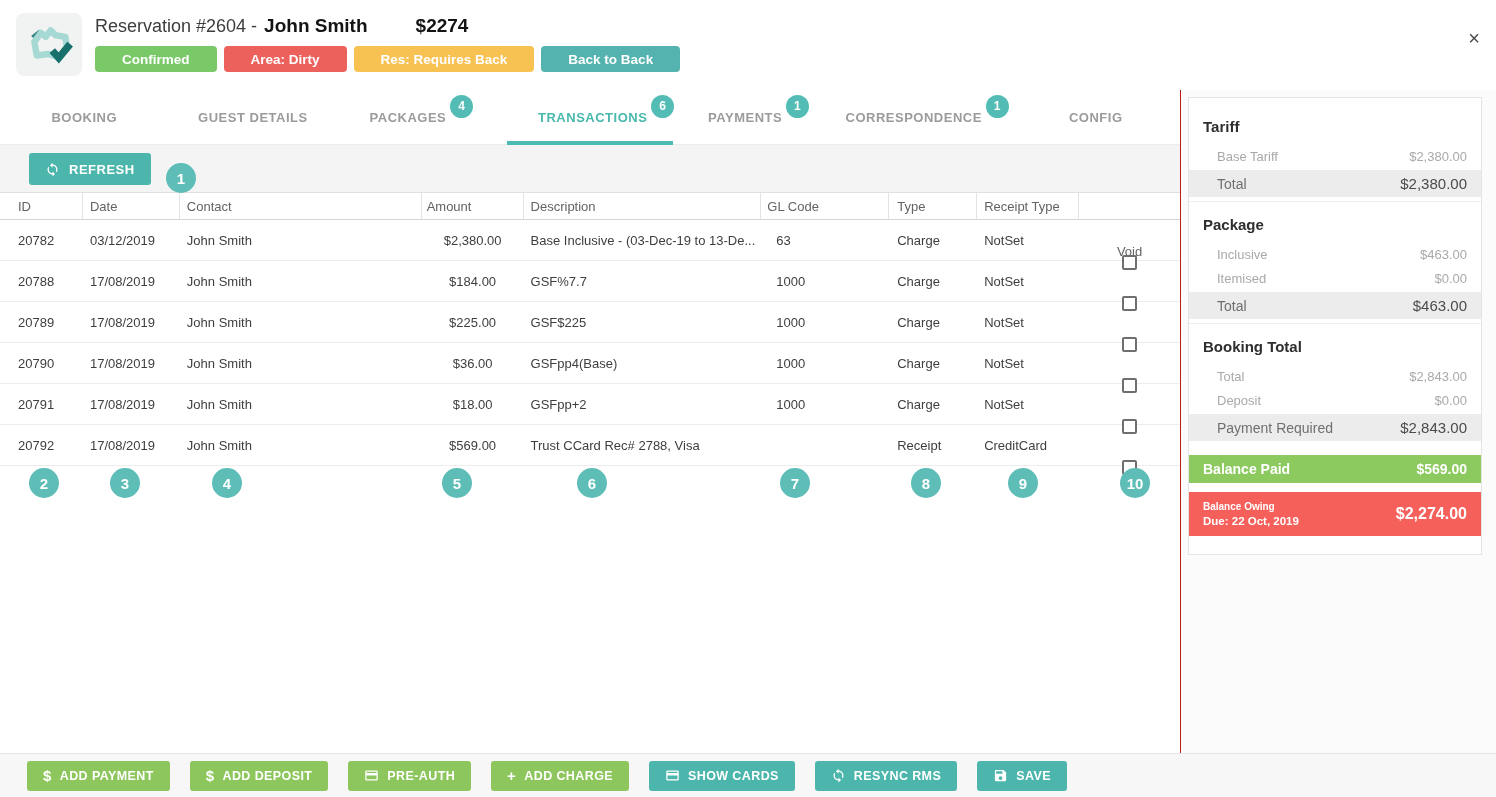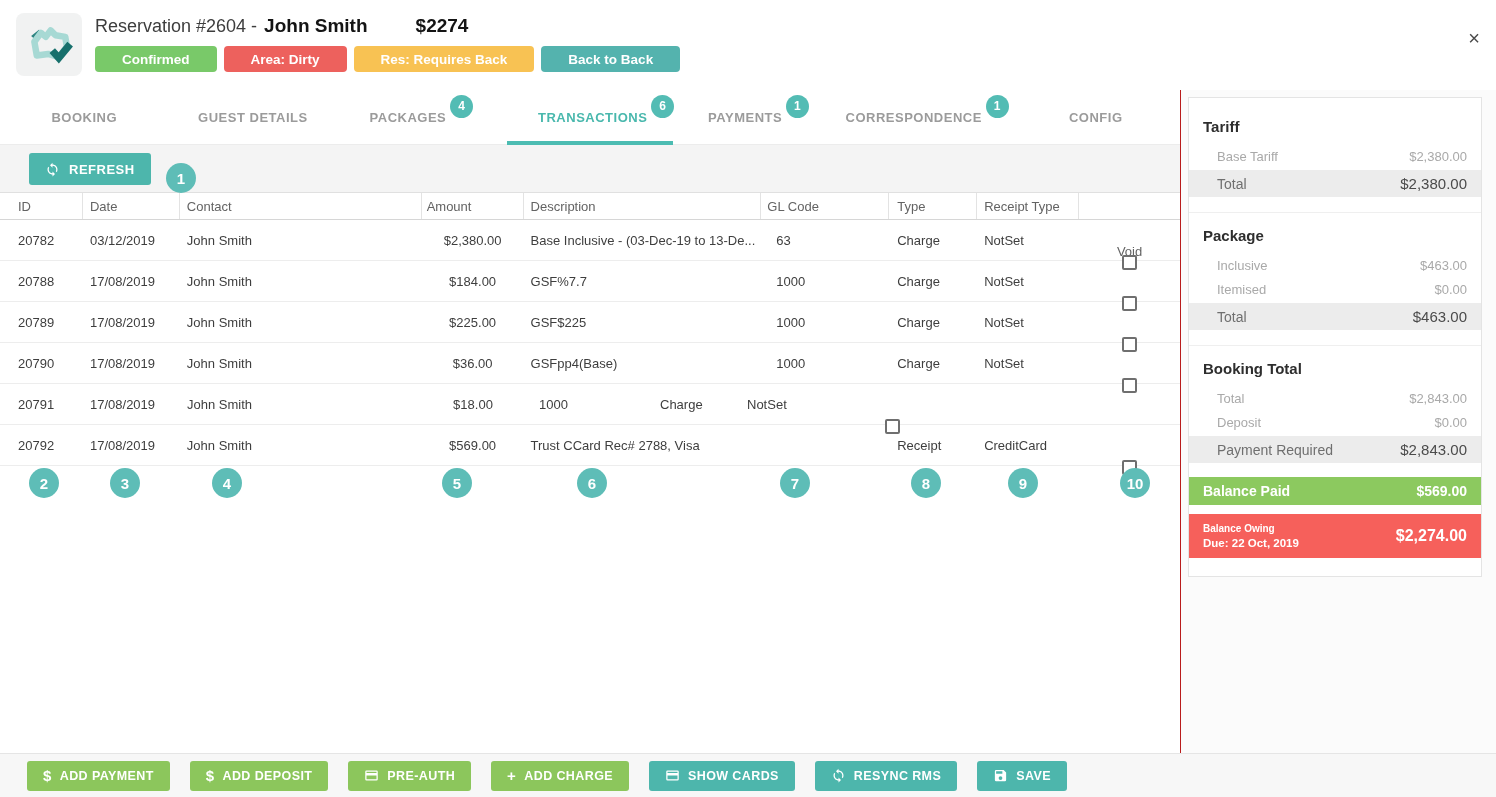--- a/index.html
+++ b/index.html
@@ -70,21 +70,21 @@
   
   .marker { position:absolute; width:30px; height:30px; border-radius:50%; background:#5ebdb7;
             color:#fff; font-size:15px; font-weight:bold; display:flex;
             align-items:center; justify-content:center; }
 
   
   .sidebar { position:absolute; left:1181px; top:90px; width:315px; height:663px; background:#fbfbfb; }
   .card { margin:7px 0 0 7px; width:294px; background:#fff; border:1px solid #e4e4e4;
           padding:6px 0 18px 0; }
   .section { padding-top:8px; }
-  .section + .section { margin-top:15px; border-top:1px solid #efefef; }
+  .section + .section { margin-top:4px; border-top:1px solid #efefef; }
   .section-title { font-size:15px; font-weight:bold; color:#2e2e2e; padding:6px 14px 9px 14px; }
   .srow { display:flex; justify-content:space-between; align-items:center; height:24px;
           padding:0 14px 0 28px; font-size:13px; color:#a9a9a9;gap:24px; }
   .total-row { display:flex; justify-content:space-between; align-items:center; height:27px;
                padding:0 14px 0 28px; background:#ececec; margin-top:2px; }
   .total-label { font-size:14px; color:#6f6f6f; }
   .total-value { font-size:15px; color:#4b4b4b; }
   .paid-bar { margin-top:14px; height:28px; background:#8cc95f; display:flex;
               justify-content:space-between; align-items:center; padding:0 14px;
               color:#fff; font-weight:bold; font-size:14px; }
@@ -237,20 +237,21 @@
       <div class="td c-receipt">NotSet</div>
       <div class="td c-void">
           <span class="checkbox"></span>
         </div>
     </div>
     <div class="trow">
       <div class="td c-id">20791</div>
       <div class="td c-date">17/08/2019</div>
       <div class="td c-contact">John Smith</div>
       <div class="td c-amount">$18.00</div>
+      <div class="td c-desc">GSFpp+2</div>
       <div class="td c-gl">1000</div>
       <div class="td c-type">Charge</div>
       <div class="td c-receipt">NotSet</div>
       <div class="td c-void">
           <span class="checkbox"></span>
         </div>
     </div>
     <div class="trow">
       <div class="td c-id">20792</div>
       <div class="td c-date">17/08/2019</div>

